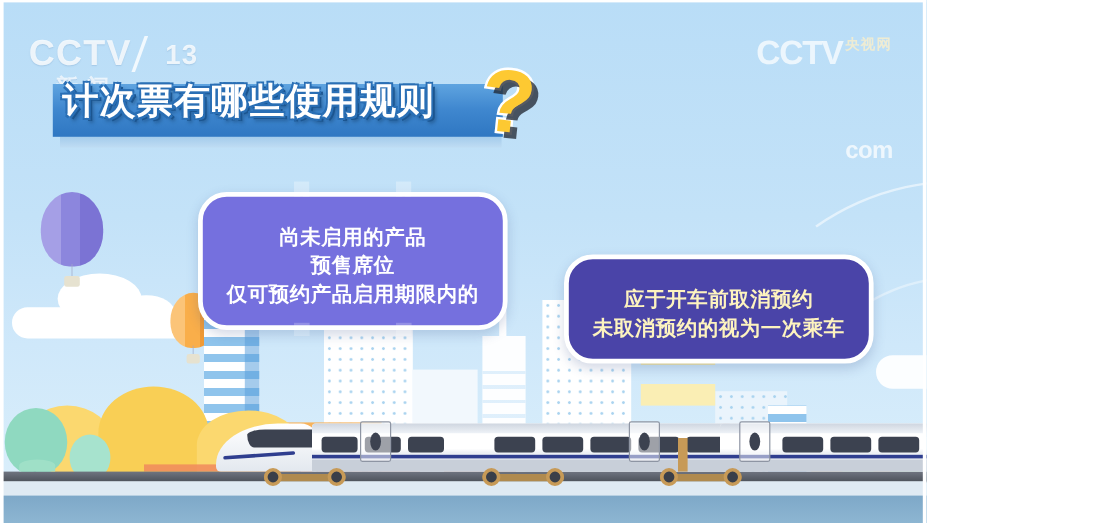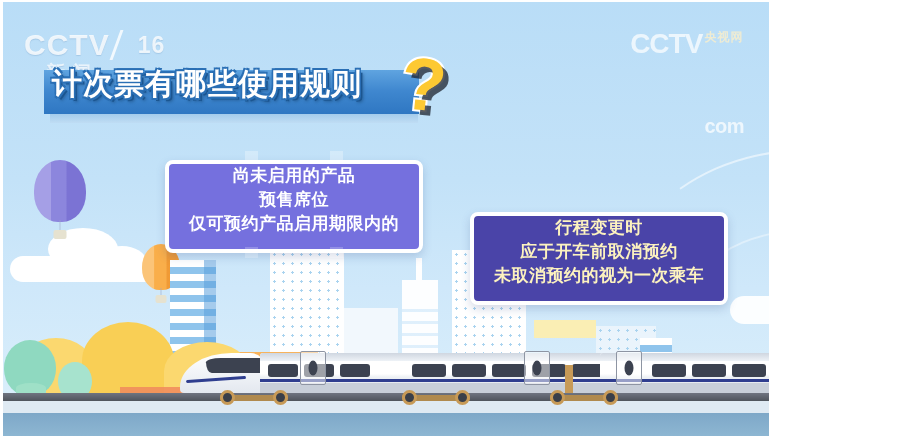--- a/index.html
+++ b/index.html
@@ -102,24 +102,24 @@
     -webkit-text-stroke:4px #ffffff;
     paint-order:stroke fill;
     text-shadow:6px 5px 0 rgba(30,35,45,.75);
     transform:rotate(6deg);
   }
 
   
   .callout { position:absolute; z-index:42; }
   .callout .bubble {
     position:relative;
-    border-radius:8px;
+    border-radius:24px;
     border:4px solid #ffffff;
     box-shadow:0 4px 10px rgba(60,80,140,.22);
-    padding:0 20px 13px;
+    padding:22px 20px 13px;
     text-align:center;
   }
   .callout .line {
     font-size:17px; font-weight:bold; line-height:1.42;
     white-space:nowrap;
     letter-spacing:.5px;
   }
 
   
   #callout-1 { left:165px; top:160px; }
@@ -379,21 +379,21 @@
   </div>
 
   <div style="position:absolute;left:565px;bottom:43px;width:8px;height:28px;background:#c79a57;z-index:26;"></div>
   <div style="position:absolute;left:524px;bottom:51px;width:26px;height:34px;border:1.5px solid #8e95a3;background:rgba(255,255,255,.5);border-radius:2px;z-index:27;">
     <div style="position:absolute;left:50%;top:50%;transform:translate(-50%,-50%);width:9px;height:15px;background:#3c4250;border-radius:50%;"></div>
   </div>
 
   <div class="wm-cctv13">
     <span>CCTV</span>
     <span class="wm-slash"></span>
-    <span class="num">16</span>
+    <span class="num">13</span>
   </div>
   <div class="wm-xinwen">新闻</div>
 
   <div class="wm-right">
     <span class="big">CCTV</span>
     <span class="stack">
       <span class="cn">央视网</span>
       <span class="com">com</span>
     </span>
   </div>
@@ -416,21 +416,20 @@
       <div class="line">仅可预约产品启用期限内的</div>
       <div class="qm2">
           <span></span>
           <span></span>
         </div>
     </div>
   </div>
 
   <div class="callout" id="callout-2">
     <div class="bubble">
-      <div class="line">行程变更时</div>
       <div class="line">应于开车前取消预约</div>
       <div class="line">未取消预约的视为一次乘车</div>
     </div>
   </div>
 
   <div class="frame-t"></div>
   <div class="frame-l"></div>
   <div class="frame-r"></div>
 </div>
 

